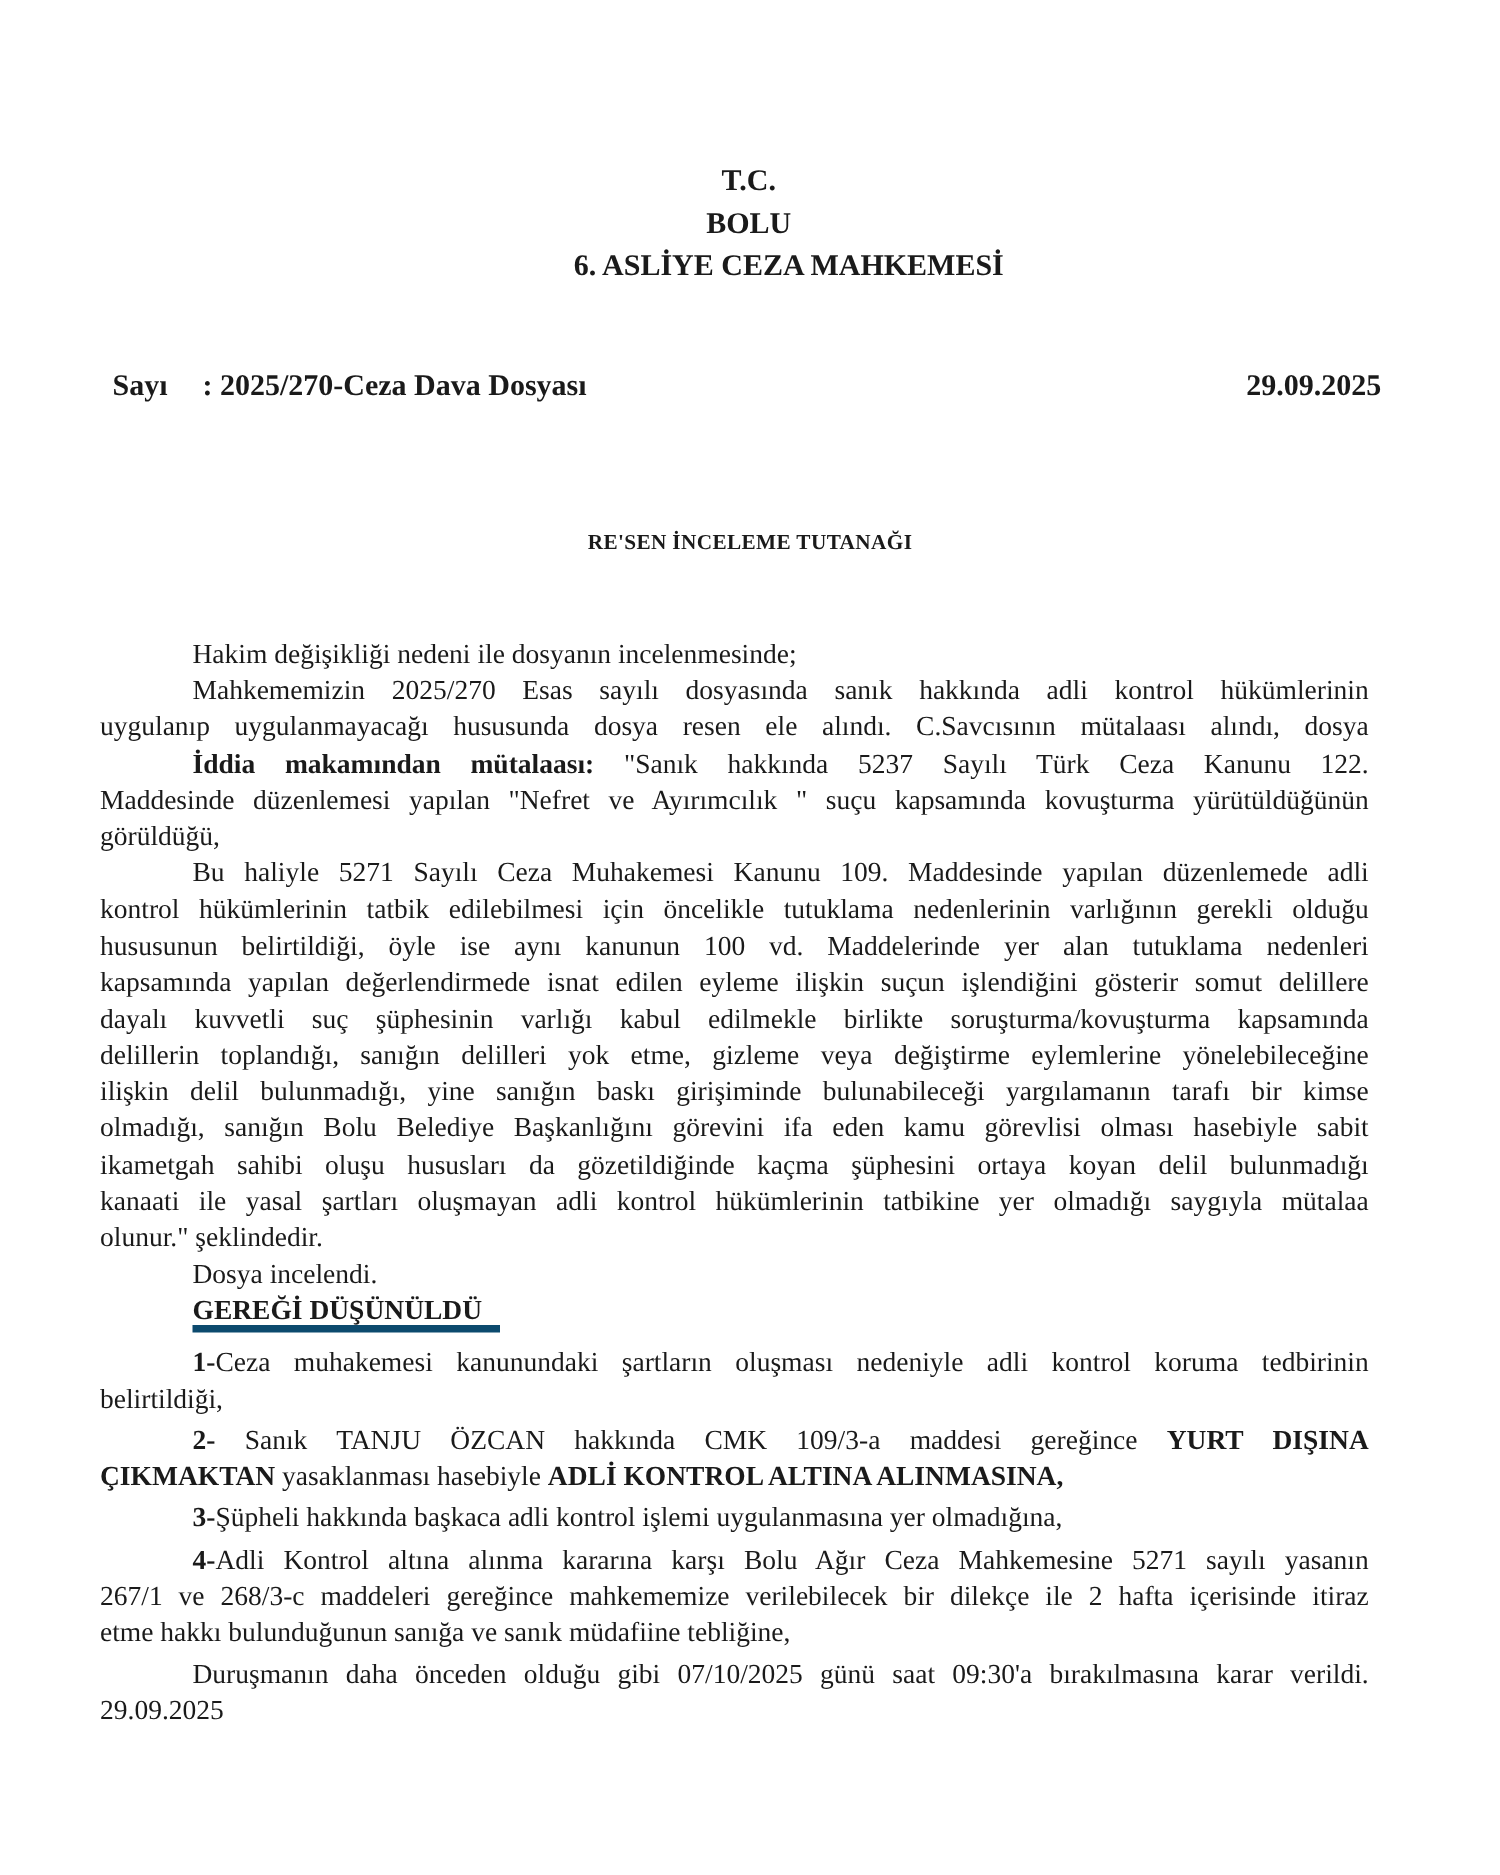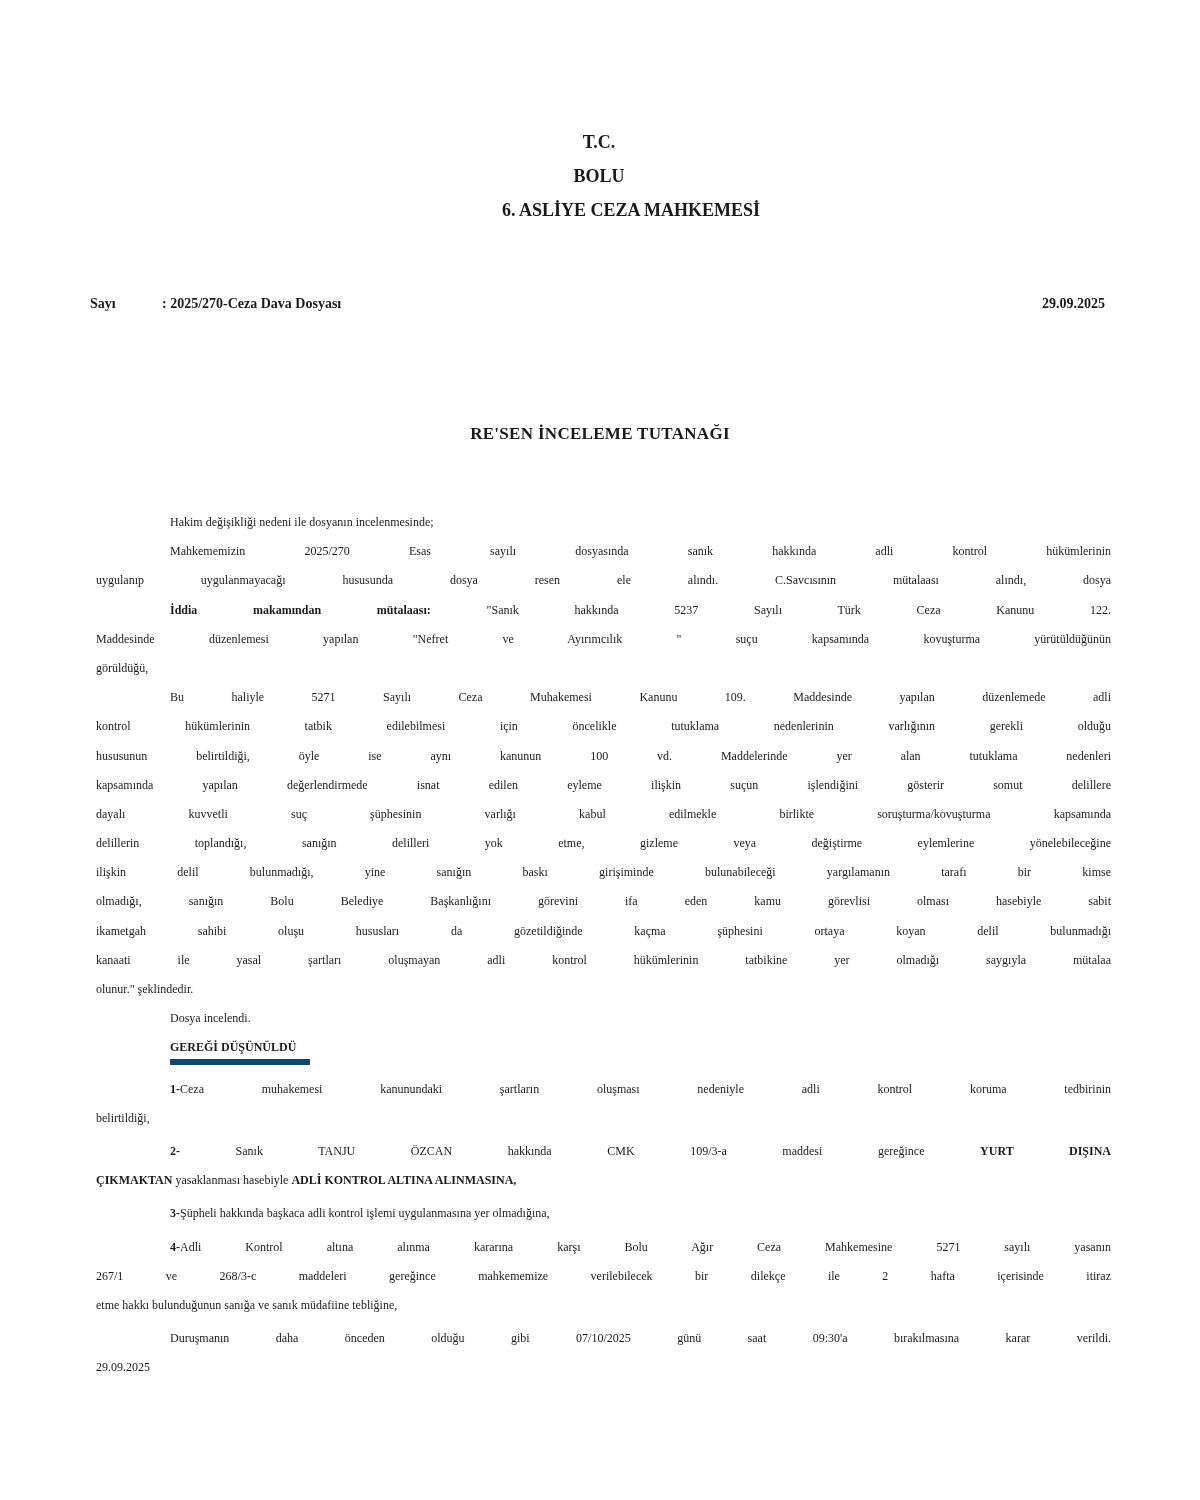--- a/index.html
+++ b/index.html
@@ -1,23 +1,23 @@
 <!DOCTYPE html>
 <html><head>
 <meta charset="utf-8">
 <style>
   html, body { margin: 0; padding: 0; background: #ffffff; }
   body { width: 1200px; height: 1500px; position: relative; overflow: hidden;
          font-family: "Liberation Serif", "DejaVu Serif", serif; color: #1a1a1a; }
-  .header { position: absolute; left: 0; width: 1198px; text-align: center; font-weight: bold; font-size: 18px; }
+  .header { position: absolute; left: 0; width: 1198px; text-align: center; font-weight: bold; font-size: 24px; }
   .h1 { top: 132px; } .h2 { top: 166px; } .h3 { top: 200px; padding-left: 32px; }
-  .meta { position: absolute; top: 296px; left: 90px; right: 95px; font-weight: bold; font-size: 14px; display: flex; justify-content: space-between; }
+  .meta { position: absolute; top: 296px; left: 90px; right: 95px; font-weight: bold; font-size: 24px; display: flex; justify-content: space-between; }
   .meta .label { display: inline-block; width: 72px; }
   .title { position: absolute; top: 424px; left: 0; width: 1200px; text-align: center; font-weight: bold; font-size: 17px; letter-spacing: 0.3px; }
-  .body { position: absolute; left: 96px; width: 1015px; font-size: 12px; }
+  .body { position: absolute; left: 80px; width: 1015px; font-size: 22px; }
   .line { height: 29.2px; line-height: 29.2px; white-space: nowrap; }
   .j { text-align: justify; text-align-last: justify; white-space: normal; overflow: hidden; }
   .ind { padding-left: 74px; }
   .b { font-weight: bold; }
   .u { display: inline-block; border-bottom: 6px solid #0c4a6e; line-height: 24px; padding-right: 14px; }
 </style>
 </head>
 <body>
 
 <div class="header h1">T.C.</div>

